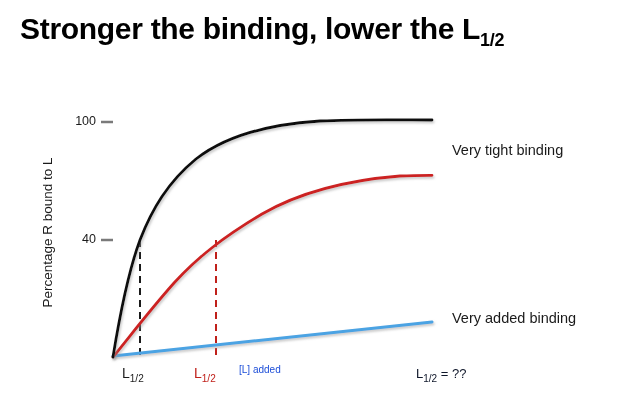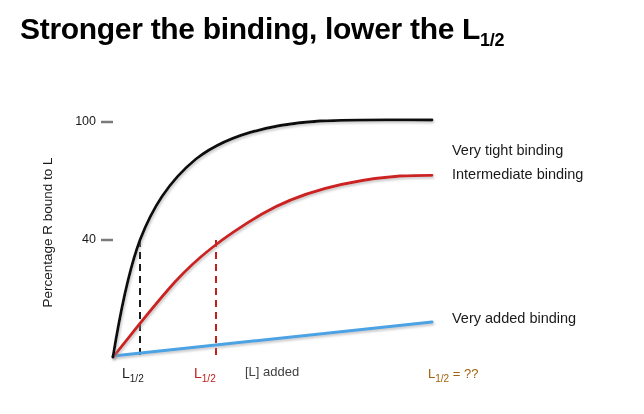--- a/index.html
+++ b/index.html
@@ -89,22 +89,22 @@
     position: absolute;
     font-size: 14px;
     white-space: nowrap;
   }
   .axis-annot .sub {
     font-size: 10px;
     vertical-align: sub;
   }
   #annot-black { left: 122px; top: 295px; color: #1a1a1a; }
   #annot-red   { left: 194px; top: 295px; color: #C0201A; }
-  #annot-x     { left: 245px; top: 294px; color: #404040; font-size: 13px; }
-  #annot-blue  { left: 428px; top: 296px; color: #a16207; font-size: 13px; }
+  #annot-x     { left: 239px; top: 294px; color: #1d4ed8; font-size: 10px; }
+  #annot-blue  { left: 416px; top: 296px; color: #0f172a; font-size: 13px; }
 </style>
 </head>
 <body>
 
 <div id="slide">
 
   <div id="title"><span>Stronger the binding, lower the L</span><span class="sub">1/2</span></div>
 
   <div id="figure">
 
@@ -134,21 +134,20 @@
 
       <path d="M113,287 C119,250 127,205 140,170 C152,139 168,112 196,89 C228,64 272,54 320,51 C362,49 404,50 432,50" fill="none" stroke="#111111" stroke-width="2.8" stroke-linecap="round" filter="url(#softshadow)"></path>
     </svg>
 
     <div class="axis-tick-label" id="tick-100">100</div>
     <div class="axis-tick-label" id="tick-50">40</div>
 
     <div id="ylabel">Percentage R bound to L</div>
 
     <div class="curve-label" id="label-tight">Very tight binding</div>
-    <div class="curve-label" id="label-intermediate">Intermediate binding</div>
     <div class="curve-label" id="label-weak">Very added binding</div>
 
     <div class="axis-annot" id="annot-black"><span>L</span><span class="sub">1/2</span></div>
 
     <div class="axis-annot" id="annot-red"><span>L</span><span class="sub">1/2</span></div>
 
     <div class="axis-annot" id="annot-x">[L] added</div>
 
     <div class="axis-annot" id="annot-blue"><span>L</span><span class="sub">1/2</span><span> = ??</span></div>
 

